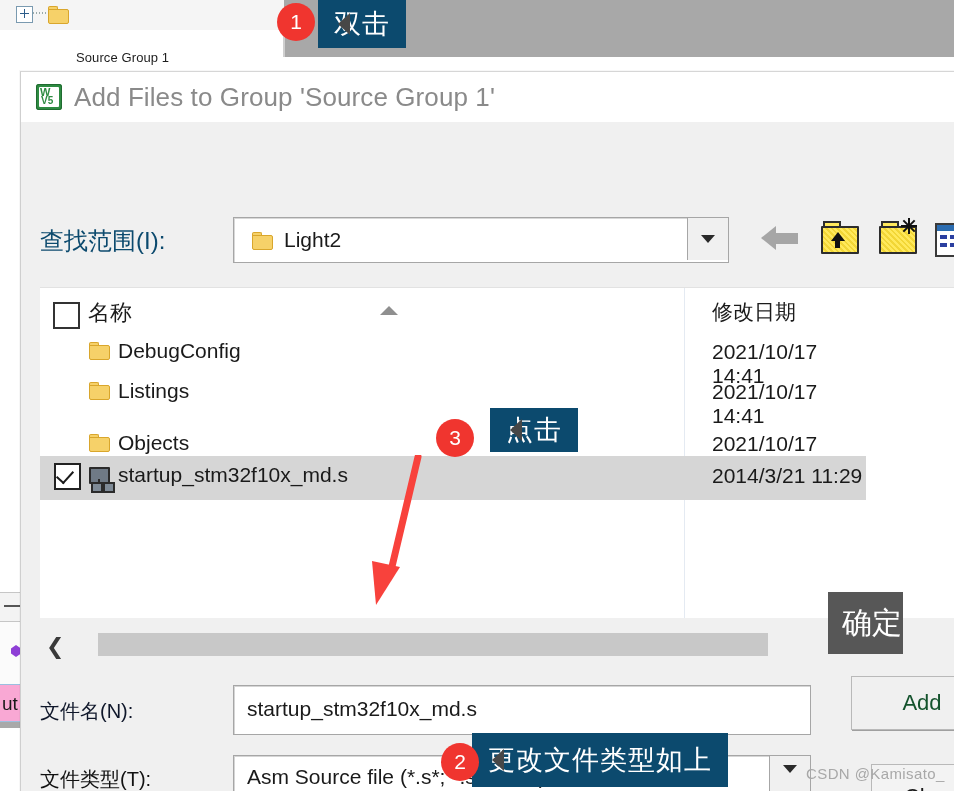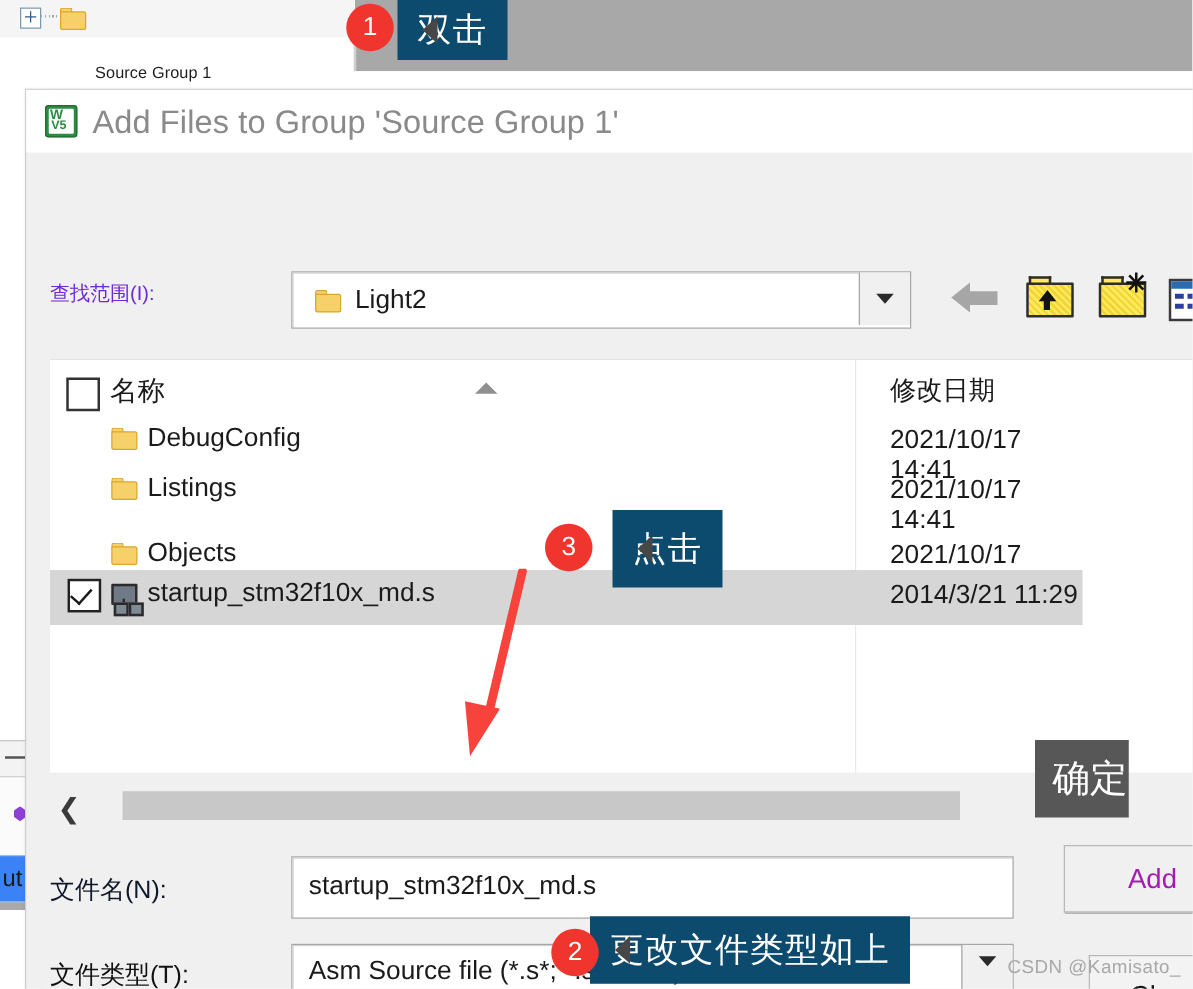--- a/index.html
+++ b/index.html
@@ -30,41 +30,41 @@
   #bg-left-line{position:absolute;left:283px;top:30px;width:2px;height:27px;background:#cfcfcf;}
 
   
   #left-bg{position:absolute;left:0;top:586px;width:34px;height:205px;background:#ffffff;}
   #lb1{position:absolute;left:0;top:592px;width:26px;height:28px;background:#f3f3f3;border:1px solid #c6c6c6;border-left:none;}
   #lb1 i{position:absolute;left:4px;top:12px;width:16px;height:2px;background:#555;}
   #lb2{position:absolute;left:0;top:622px;width:26px;height:50px;background:#fbfbfb;border:1px solid #c6c6c6;border-left:none;border-top:none;}
   #lb-purple{position:absolute;left:11px;top:645px;width:10px;height:12px;background:#8e3fd6;
      clip-path:polygon(50% 0,100% 30%,100% 70%,50% 100%,0 70%,0 30%);}
   #lb3{position:absolute;left:0;top:672px;width:26px;height:12px;background:#fbfbfb;border-bottom:2px solid #555;}
-  #lb4{position:absolute;left:0;top:684px;width:26px;height:36px;background:#3b82f6;border:1px solid #9bbfe0;border-left:none;}
+  #lb4{position:absolute;left:0;top:684px;width:26px;height:36px;background:#f9a8d4;border:1px solid #9bbfe0;border-left:none;}
   #lb4 span{position:absolute;left:2px;top:8px;font-size:19px;color:#1a1a1a;}
   #lb5{position:absolute;left:0;top:722px;width:26px;height:6px;background:#a9a9a9;}
   #lb-col{position:absolute;left:32px;top:586px;width:2px;height:205px;background:#d4d4d4;}
   .lb-dot{position:absolute;left:44px;width:4px;height:4px;background:#c07a1a;}
 
   
   #dialog{
     position:absolute;left:20px;top:71px;width:934px;height:720px;
     background:#f0f0f0;border:1px solid #d6d6d6;border-left:1px solid #cfcfcf;
     box-shadow:0 0 0 1px rgba(0,0,0,.03);
   }
   #titlebar{position:absolute;left:0;top:0;width:934px;height:50px;background:#ffffff;display:flex;align-items:center;}
   #app-icon{position:relative;width:26px;height:26px;margin-left:15px;background:#2e8b42;border-radius:3px;box-shadow:inset 0 0 0 1px #1f6b30;}
   #app-icon .iw{position:absolute;left:3px;top:3px;right:3px;bottom:3px;background:#fff;border-radius:1px;}
   #app-icon .v1{position:absolute;left:4px;top:4px;font-size:11px;font-weight:bold;color:#2e8b42;line-height:9px;}
   #app-icon .v2{position:absolute;left:5px;top:12px;font-size:10px;font-weight:bold;color:#2e8b42;line-height:9px;}
   #title-text{margin-left:12px;font-size:26px;color:#8a8a8a;letter-spacing:.1px;}
 
   
-  #lookin-label{position:absolute;left:19px;top:153px;font-size:16px;color:#6d28d9;text-align:right;}
+  #lookin-label{position:absolute;left:19px;top:153px;font-size:24px;color:#0c4a6e;text-align:right;}
   #lookin-combo{position:absolute;left:212px;top:145px;width:494px;height:44px;background:#fff;
      border:1px solid #a6a6a6;box-shadow:inset 1px 1px 0 #d8d8d8;display:flex;align-items:center;}
   #lookin-folder{margin-left:18px;}
   #lookin-value{margin-left:12px;font-size:21px;color:#1a1a1a;}
   #lookin-arrow{position:absolute;right:0;top:0;width:40px;height:42px;background:#f0f0f0;
      border-left:1px solid #a6a6a6;display:flex;align-items:center;justify-content:center;}
   .caret-dn{width:0;height:0;border-left:7px solid transparent;border-right:7px solid transparent;border-top:8px solid #2a2a2a;}
 
   
   #tb{position:absolute;left:740px;top:146px;display:flex;align-items:center;gap:18px;}
@@ -119,36 +119,36 @@
   #input-filename{position:absolute;left:212px;top:613px;width:576px;height:48px;background:#fff;border:1px solid #a6a6a6;box-shadow:inset 1px 1px 0 #d5d5d5;}
   #input-filename span{position:absolute;left:13px;top:11px;font-size:21px;color:#1a1a1a;}
   #lbl-filetype{position:absolute;left:19px;top:694px;font-size:20px;color:#111;}
   #combo-filetype{position:absolute;left:212px;top:683px;width:576px;height:44px;background:#fff;border:1px solid #a6a6a6;box-shadow:inset 1px 1px 0 #d5d5d5;}
   #combo-filetype span{position:absolute;left:13px;top:9px;font-size:21px;color:#1a1a1a;}
   #ft-arrow{position:absolute;right:0;top:0;width:40px;height:42px;background:#f0f0f0;border-left:1px solid #a6a6a6;display:flex;align-items:center;justify-content:center;}
 
   
   #btn-add{position:absolute;left:830px;top:604px;width:140px;height:52px;background:#f0f0f0;border:1px solid #b9b9b9;border-right:none;
      box-shadow:1px 1px 0 #9f9f9f;display:flex;align-items:center;justify-content:center;}
-  #btn-add span{font-size:22px;color:#a21caf;text-align:right;}
+  #btn-add span{font-size:22px;color:#14532d;text-align:right;}
   #btn-close{position:absolute;left:850px;top:692px;width:120px;height:64px;background:#f3f3f3;border:1px solid #b9b9b9;border-right:none;
      box-shadow:1px 1px 0 #9f9f9f;display:flex;align-items:center;justify-content:center;}
   #btn-close span{font-size:22px;color:#1a1a1a;}
 
   
   .badge{position:absolute;width:38px;height:38px;border-radius:50%;background:#f0352f;color:#fff;
      font-size:21px;display:flex;align-items:center;justify-content:center;z-index:40;}
   .callout{position:absolute;background:#0c4a6e;color:#fff;display:flex;align-items:center;z-index:39;}
   .callout span{font-size:27px;line-height:1;padding:0 16px;letter-spacing:1px;}
   .callout .tip{position:absolute;left:-12px;top:50%;margin-top:-11px;width:0;height:0;
      border-top:11px solid transparent;border-bottom:11px solid transparent;border-right:12px solid #474747;}
 
   #co1{left:318px;top:0px;height:48px;}
   #b1{left:277px;top:3px;}
-  #co3{left:490px;top:408px;height:62px;}
+  #co3{left:490px;top:408px;height:44px;}
   #b3{left:436px;top:419px;}
   #co2{left:472px;top:733px;height:54px;}
   #b2{left:441px;top:743px;}
   #co-ok{position:absolute;left:828px;top:592px;height:62px;background:#575757;display:flex;align-items:center;z-index:39;}
   #co-ok span{font-size:30px;color:#fff;padding:0 1px 0 14px;}
 
   #arrow-svg{position:absolute;left:360px;top:455px;width:110px;height:150px;z-index:35;pointer-events:none;}
 
   #watermark{position:absolute;left:806px;top:765px;font-size:15px;color:#a8a8a8;letter-spacing:.4px;z-index:45;}
 </style>

